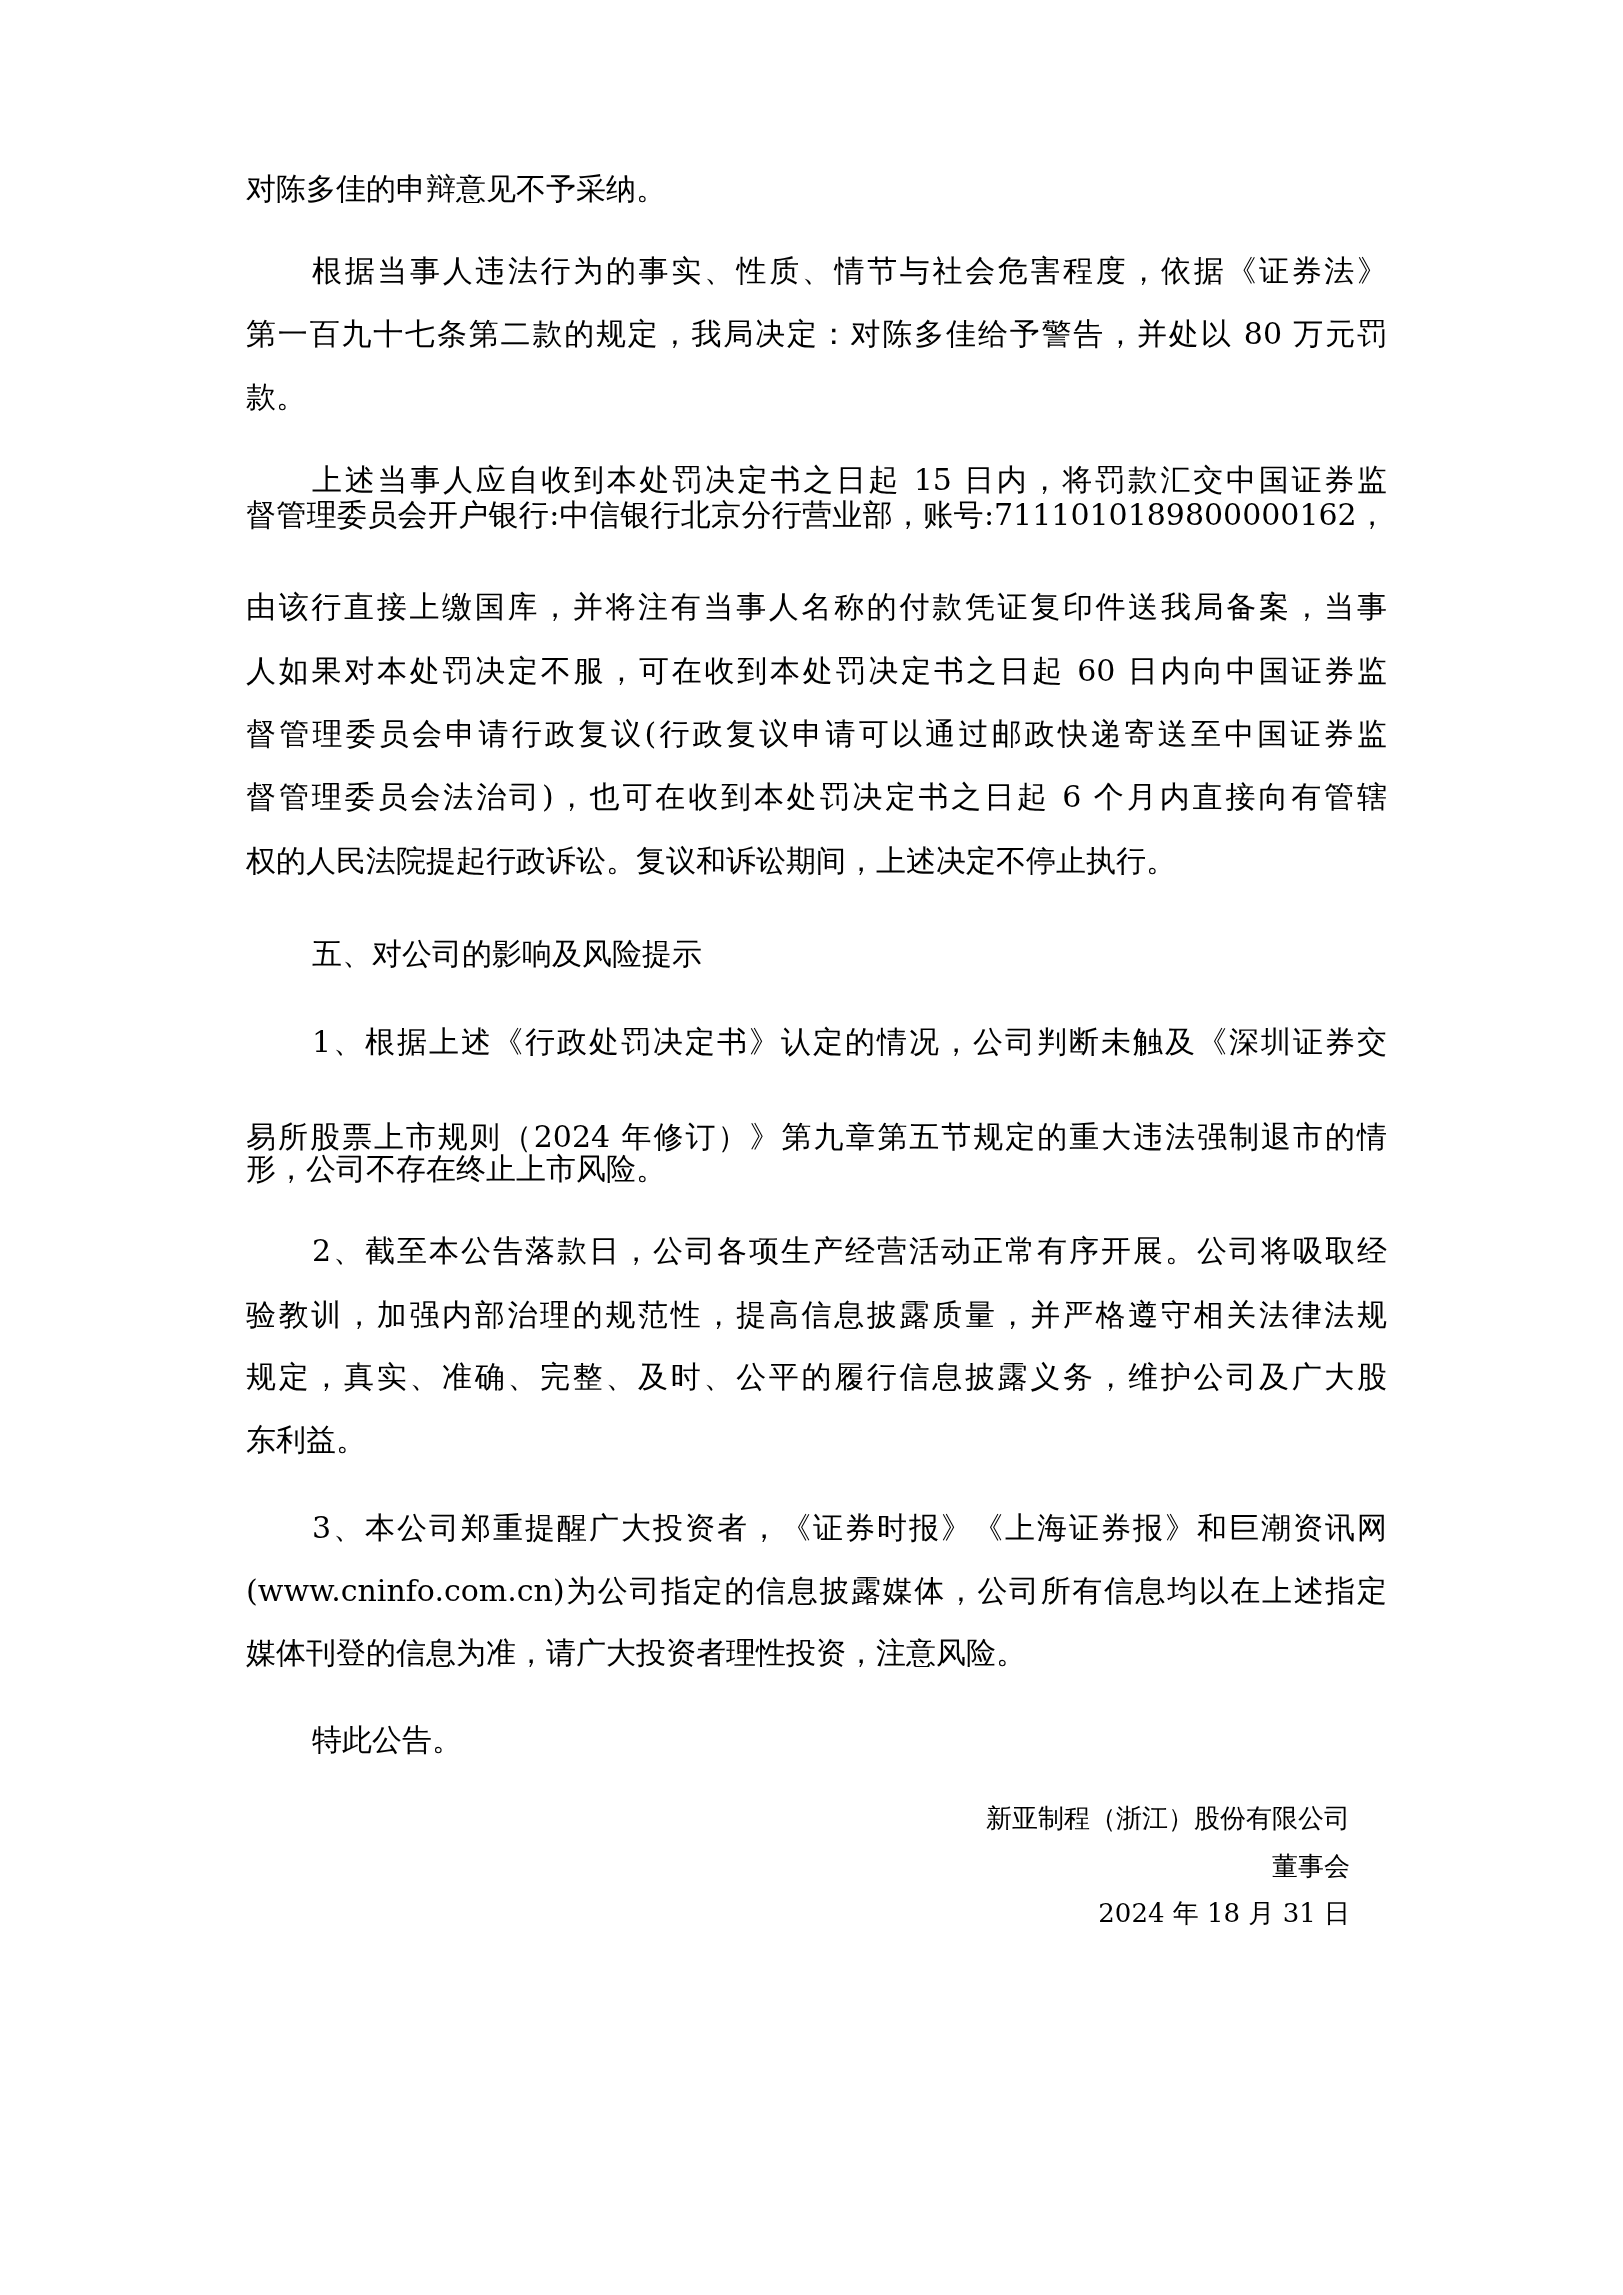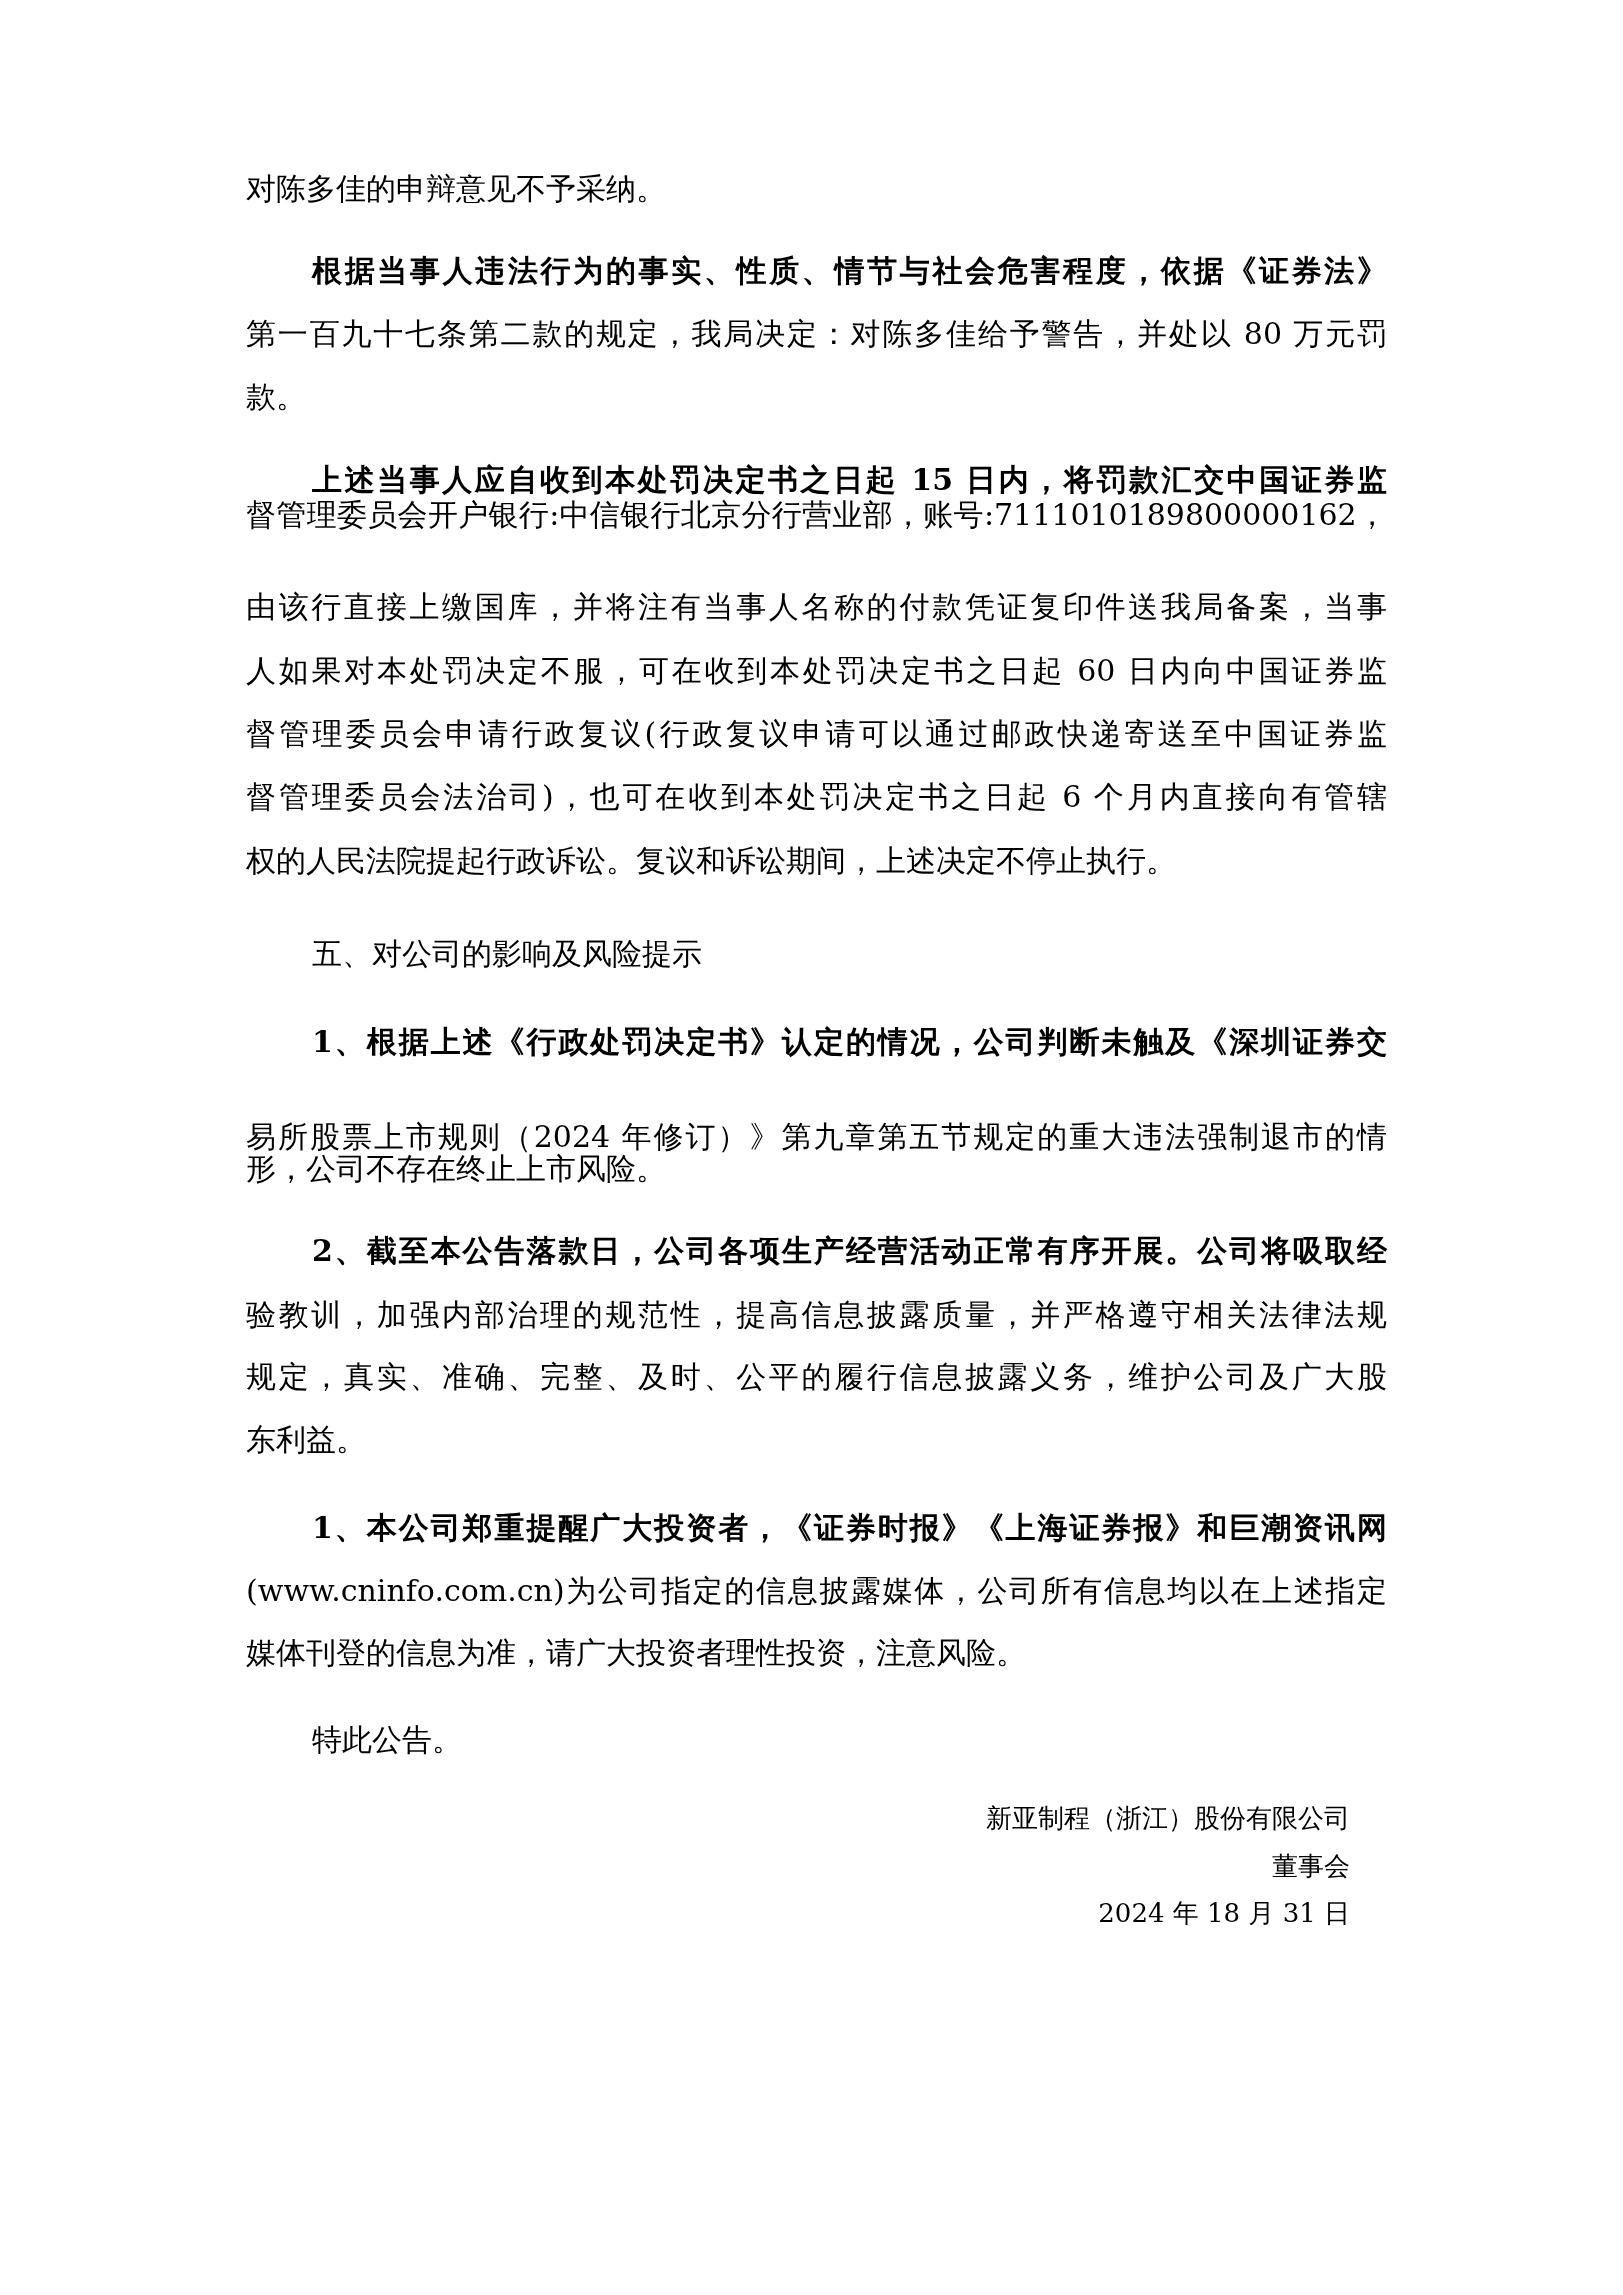--- a/index.html
+++ b/index.html
@@ -34,21 +34,20 @@
     text-align: justify;
     text-align-last: justify;
     letter-spacing: 0;
   }
   .line.last {
     text-align-last: left;
   }
   .line.indent {
     left: 312px;
     width: 1075px;
-    font-weight: bold;
   }
   .line.heading {
     left: 312px;
     width: auto;
     text-align-last: left;
   }
   .sig {
     position: absolute;
     right: 309px;
     height: 30px;
@@ -81,21 +80,21 @@
 
   <div class="line indent" style="top:1025px">1、根据上述《行政处罚决定书》认定的情况，公司判断未触及《深圳证券交</div>
   <div class="line" style="top:1120px">易所股票上市规则（2024 年修订）》第九章第五节规定的重大违法强制退市的情</div>
   <div class="line last" style="top:1152px">形，公司不存在终止上市风险。</div>
 
   <div class="line indent" style="top:1234px">2、截至本公告落款日，公司各项生产经营活动正常有序开展。公司将吸取经</div>
   <div class="line" style="top:1298px">验教训，加强内部治理的规范性，提高信息披露质量，并严格遵守相关法律法规</div>
   <div class="line" style="top:1360px">规定，真实、准确、完整、及时、公平的履行信息披露义务，维护公司及广大股</div>
   <div class="line last" style="top:1423px">东利益。</div>
 
-  <div class="line indent" style="top:1511px">1、本公司郑重提醒广大投资者，《证券时报》《上海证券报》和巨潮资讯网</div>
+  <div class="line indent" style="top:1511px">3、本公司郑重提醒广大投资者，《证券时报》《上海证券报》和巨潮资讯网</div>
   <div class="line" style="top:1574px">(www.cninfo.com.cn)为公司指定的信息披露媒体，公司所有信息均以在上述指定</div>
   <div class="line last" style="top:1636px">媒体刊登的信息为准，请广大投资者理性投资，注意风险。</div>
 
   <div class="line heading" style="top:1723px">特此公告。</div>
 
   <div class="sig" style="top:1803px">新亚制程（浙江）股份有限公司</div>
   <div class="sig" style="top:1851px">董事会</div>
   <div class="sig" style="top:1898px">2024 年 18 月 31 日</div>
 
 </div>

